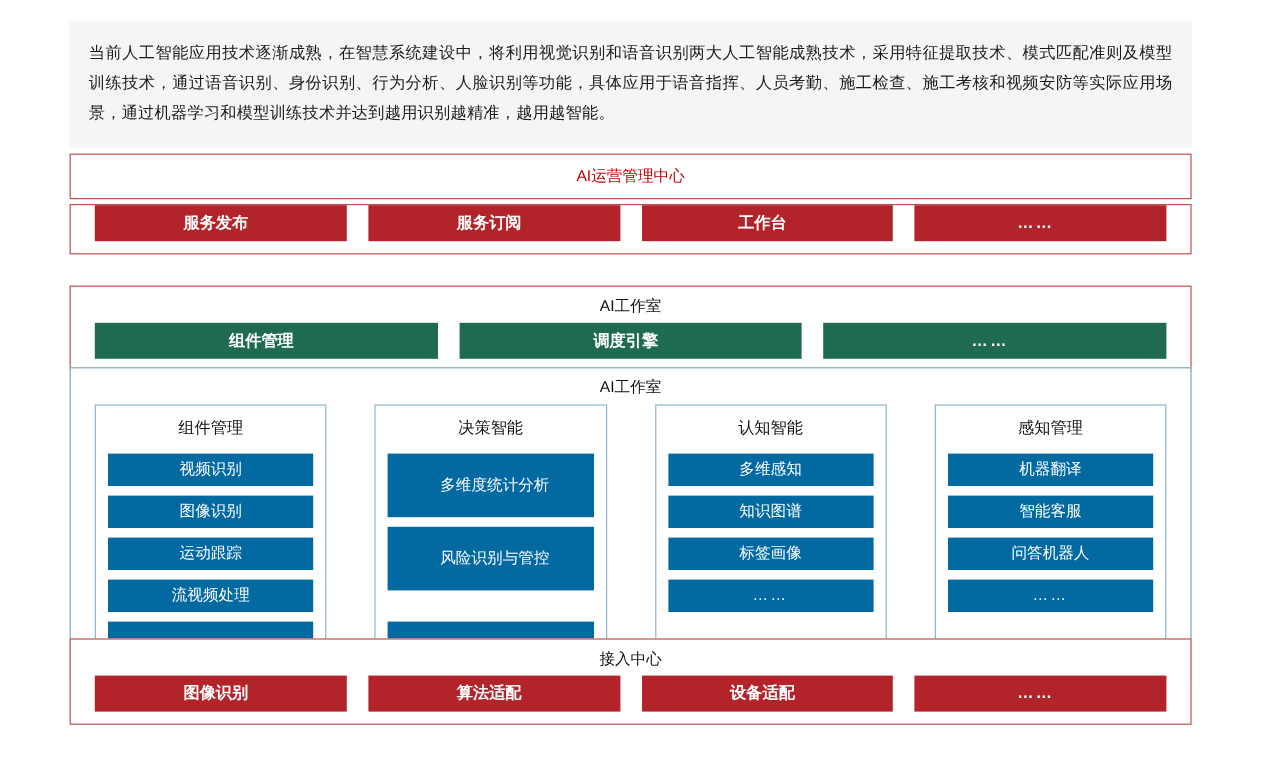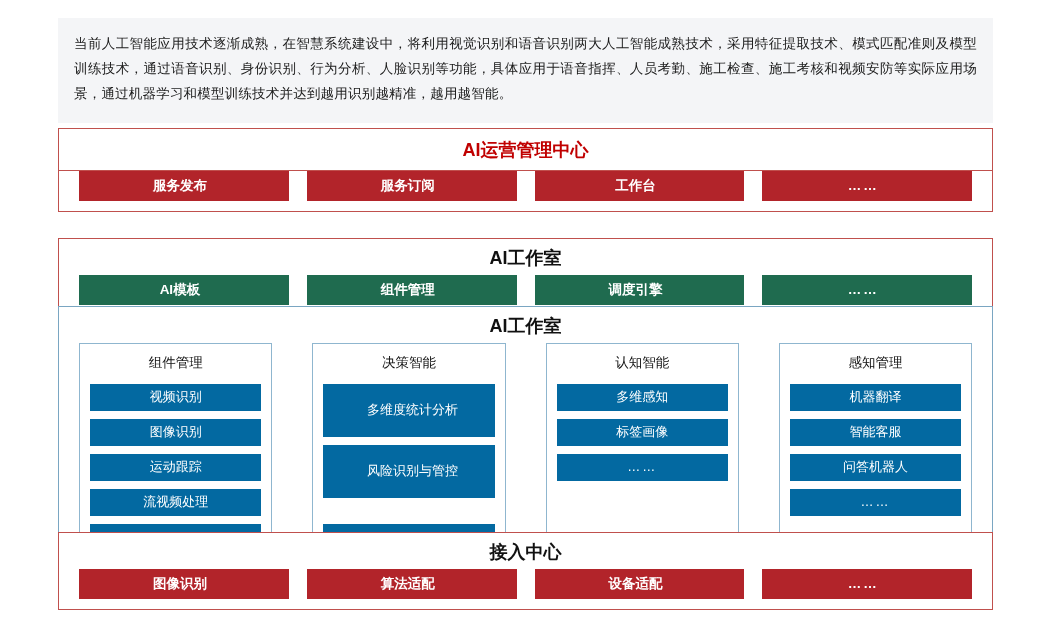--- a/index.html
+++ b/index.html
@@ -37,22 +37,22 @@
     position: absolute;
     left: 58px;
     width: 935px;
     border: 1px solid #c0504d;
     background: #ffffff;
   }
   .band.blue { border-color: #7aa6c2; }
 
   .band-title {
     text-align: center;
-    font-weight: bold;
-    font-size: 18px;
+    font-weight: normal;
+    font-size: 13px;
     color: #111111;
     padding: 7px 0 5px 0;
   }
   .band-title.red-text { color: #c00000; }
 
   .row {
     display: flex;
     justify-content: space-between;
     padding: 0 20px 10px 20px;
     gap: 18px;
@@ -126,21 +126,20 @@
       <div class="chip red">服务发布</div>
       <div class="chip red">服务订阅</div>
       <div class="chip red">工作台</div>
       <div class="chip red dots">……</div>
     </div>
   </div>
 
   <div class="band" style="top:238px;">
     <div class="band-title">AI工作室</div>
     <div class="row">
-      <div class="chip green">AI模板</div>
       <div class="chip green">组件管理</div>
       <div class="chip green">调度引擎</div>
       <div class="chip green dots">……</div>
     </div>
   </div>
 
   <div class="band blue" id="band-studio-detail" style="top:306px;">
     <div class="band-title">AI工作室</div>
     <div class="cols">
 
@@ -157,20 +156,21 @@
         <div class="col-head">决策智能</div>
         <div class="cell tall">多维度统计分析</div>
         <div class="cell tall">风险识别与管控</div>
         <div class="spacer"></div>
         <div class="cell dots">……</div>
       </div>
 
       <div class="col">
         <div class="col-head">认知智能</div>
         <div class="cell">多维感知</div>
+        <div class="cell">知识图谱</div>
         <div class="cell">标签画像</div>
         <div class="cell dots">……</div>
       </div>
 
       <div class="col">
         <div class="col-head">感知管理</div>
         <div class="cell">机器翻译</div>
         <div class="cell">智能客服</div>
         <div class="cell">问答机器人</div>
         <div class="cell dots">……</div>

